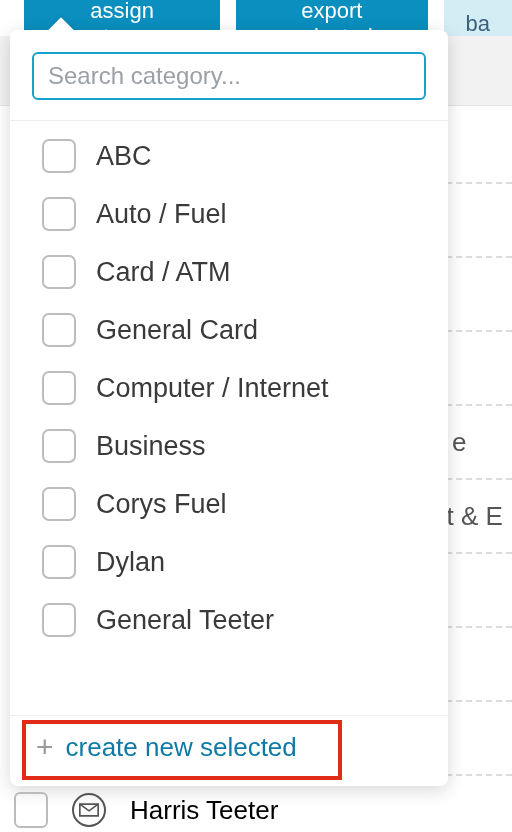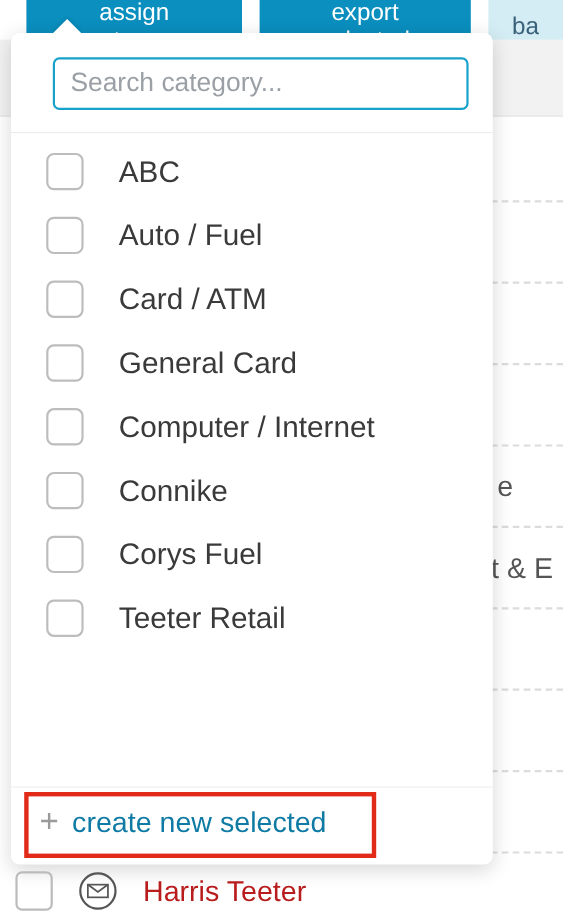--- a/index.html
+++ b/index.html
@@ -72,21 +72,21 @@
   .bottom-row {
     position: absolute;
     bottom: 0;
     left: 0;
     right: 0;
     height: 44px;
     display: flex;
     align-items: center;
     gap: 24px;
     padding-left: 14px;
-    color: #b91c1c;
+    color: #000000;
     font-size: 26px;
   }
   .bottom-check {
     width: 34px;
     height: 36px;
     border: 2px solid #bbb;
     border-radius: 6px;
   }
   .envelope {
     width: 34px;
@@ -119,21 +119,21 @@
     top: -9px;
     left: 42px;
     width: 18px;
     height: 18px;
     background: #fff;
     transform: rotate(45deg);
     box-shadow: -2px -2px 3px rgba(0,0,0,0.06);
   }
 
   .search-wrap {
-    padding: 22px 22px 20px 38px;
+    padding: 22px 22px 20px 22px;
     border-bottom: 1px solid #ececec;
   }
   .search-input {
     width: 100%;
     height: 48px;
     border: 2px solid #17a2cc;
     border-radius: 6px;
     padding: 0 14px;
     font-size: 24px;
     color: #333;
@@ -142,21 +142,21 @@
   .search-input::placeholder { color: #9aa0a6; }
 
   .cat-list {
     flex: 1;
     overflow: hidden;
     padding: 6px 0 0 0;
   }
   .cat-item {
     display: flex;
     align-items: center;
-    gap: 32px;
+    gap: 20px;
     padding: 12px 24px 12px 32px;
     font-size: 27px;
     color: #3a3a3a;
   }
   .cat-check {
     width: 34px;
     height: 34px;
     border: 2px solid #bdbdbd;
     border-radius: 7px;
     flex: none;
@@ -248,29 +248,33 @@
     <div class="cat-item">
       <span class="cat-check"></span>
       <span>General Card</span>
     </div>
     <div class="cat-item">
       <span class="cat-check"></span>
       <span>Computer / Internet</span>
     </div>
     <div class="cat-item">
       <span class="cat-check"></span>
-      <span>Connike</span>
+      <span>Business</span>
     </div>
     <div class="cat-item">
       <span class="cat-check"></span>
       <span>Corys Fuel</span>
     </div>
     <div class="cat-item">
       <span class="cat-check"></span>
-      <span>Teeter Retail</span>
+      <span>Dylan</span>
+    </div>
+    <div class="cat-item">
+      <span class="cat-check"></span>
+      <span>General Teeter</span>
     </div>
   </div>
   <div class="create-row">
     <span class="plus">+</span>
     <span>create new selected</span>
   </div>
   <div class="highlight-box"></div>
 </div>
 
 <div class="bottom-row">

